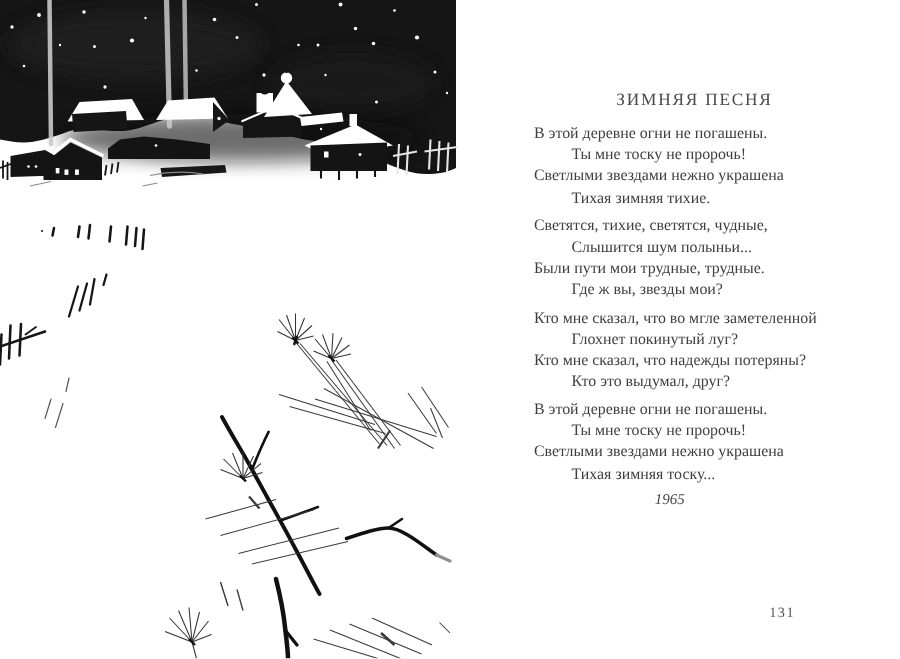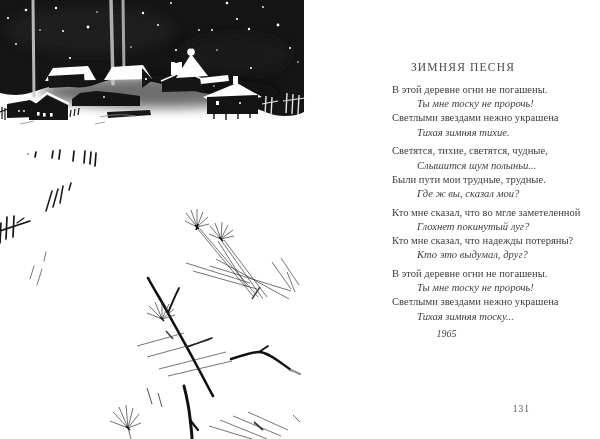--- a/index.html
+++ b/index.html
@@ -23,23 +23,22 @@
     text-align:center;
     color:#4a4a4a;
     white-space:nowrap;
   }
   .stanza{margin:0 0 4.5px 0;}
   .line{
     font-size:10.6px;
     line-height:14.2px;
     white-space:nowrap;
     color:#3e3e3e;
-    margin-left:36px;
-  }
-  .line.indent{padding-left:25px;font-style:italic;}
+  }
+  .line.indent{padding-left:25px;}
   .poem-year{
     margin-top:2px;
     padding-right:33px;
     text-align:center;
     font-style:italic;
     font-size:10px;
     color:#474747;
   }
   .page-number{
     position:absolute;
@@ -317,21 +316,21 @@
       <div class="stanza">
         <div class="line">В этой деревне огни не погашены.</div>
         <div class="line indent">Ты мне тоску не пророчь!</div>
         <div class="line">Светлыми звездами нежно украшена</div>
         <div class="line indent">Тихая зимняя тихие.</div>
       </div>
       <div class="stanza">
         <div class="line">Светятся, тихие, светятся, чудные,</div>
         <div class="line indent">Слышится шум полыньи...</div>
         <div class="line">Были пути мои трудные, трудные.</div>
-        <div class="line indent">Где ж вы, сказал мои?</div>
+        <div class="line indent">Где ж вы, звезды мои?</div>
       </div>
       <div class="stanza">
         <div class="line">Кто мне сказал, что во мгле заметеленной</div>
         <div class="line indent">Глохнет покинутый луг?</div>
         <div class="line">Кто мне сказал, что надежды потеряны?</div>
         <div class="line indent">Кто это выдумал, друг?</div>
       </div>
       <div class="stanza">
         <div class="line">В этой деревне огни не погашены.</div>
         <div class="line indent">Ты мне тоску не пророчь!</div>

